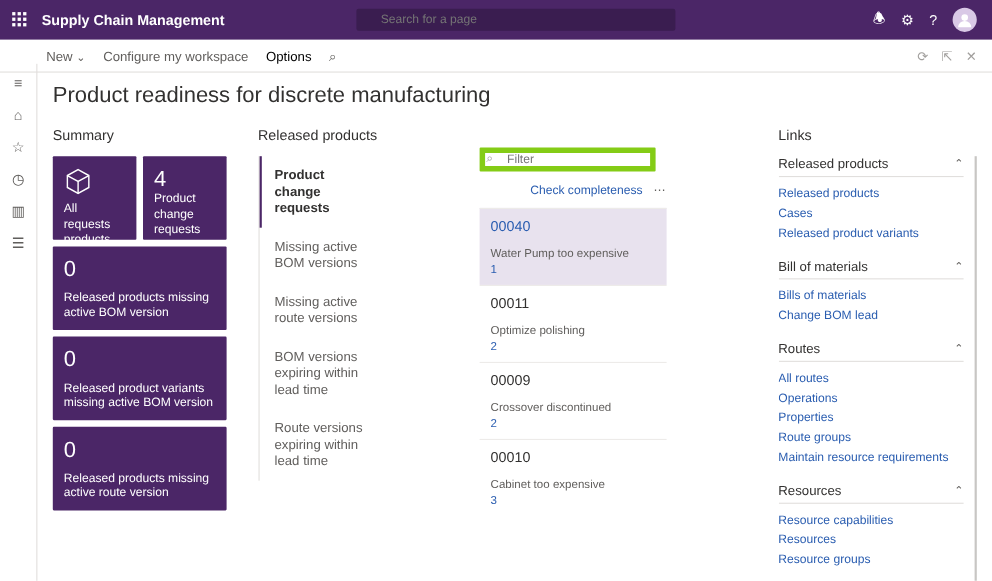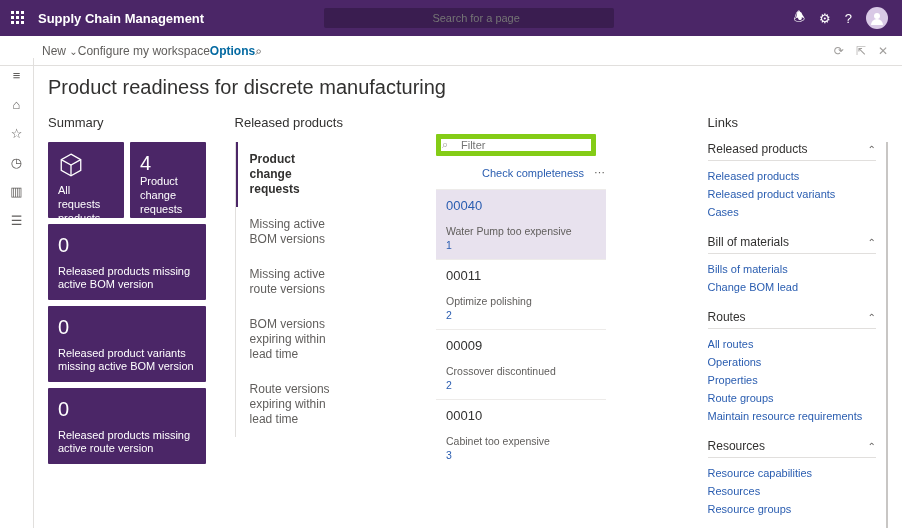--- a/index.html
+++ b/index.html
@@ -1,29 +1,29 @@
 <!DOCTYPE html>
 <html><head>
 <meta charset="utf-8">
 <style>
   * { box-sizing: border-box; margin: 0; padding: 0; }
   body { font-family: "Segoe UI", Arial, sans-serif; font-size: 12px; color: #323130; background: #fff; width: 902px; height: 528px; overflow: hidden; }
   .topbar { height: 36px; background: #4b2667; color: #fff; display: flex; align-items: center; padding: 0 6px; }
   .waffle { width: 24px; display: flex; justify-content: center; }
   .app-title { font-size: 13px; font-weight: 600; margin-left: 8px; flex: 0 0 auto; }
   .search-wrap { margin-left: 120px; }
-  .search { width: 290px; height: 20px; background: #3a1d50; border: none; border-radius: 2px; color: #ccc; padding: 0 8px 0 22px; font-size: 11px; position: relative; text-align: center; }
+  .search { width: 290px; height: 20px; background: #3a1d50; border: none; border-radius: 2px; color: #ccc; padding: 0 8px 0 22px; font-size: 11px; position: relative; }
   .top-right { margin-left: auto; display: flex; align-items: center; gap: 14px; padding-right: 8px; }
   .top-icon { color: #fff; font-size: 13px; cursor: pointer; }
   .avatar { width: 22px; height: 22px; border-radius: 50%; background: #d9c9e6; display:flex; align-items:center; justify-content:center; }
   .toolbar { height: 30px; border-bottom: 1px solid #e1dfdd; display: flex; align-items: center; padding: 0 6px; font-size: 12px; color: #323130; }
   .left-rail { position: absolute; top: 58px; left: 0; width: 34px; height: 470px; border-right: 1px solid #e1dfdd; display: flex; flex-direction: column; align-items: center; gap: 14px; padding-top: 10px; color: #605e5c; }
-  .toolbar .tb-left { display: flex; align-items: center; gap: 0; margin-left: 36px; }
+  .toolbar .tb-left { display: flex; align-items: center; gap: 16px; margin-left: 36px; }
   .tb-item { cursor: pointer; color: #605e5c; }
-  .tb-item.active { color: #0369a1; font-weight: bold; }
+  .tb-item.active { color: #000000; }
   .tb-right { margin-left: auto; display: flex; gap: 12px; padding-right: 8px; color: #a19f9d; }
   .content { position: absolute; top: 58px; left: 34px; right: 0; bottom: 0; padding: 18px 14px 0 14px; overflow: hidden; }
   h1.page-title { font-size: 20px; font-weight: 400; margin-bottom: 16px; color: #323130; }
   .columns { display: flex; gap: 0; }
   .col-summary { width: 188px; }
   .col-products { width: 298px; margin-left: 8px; }
   .col-links { width: 190px; margin-left: 18px; }
   .section-header { font-size: 13px; color: #323130; margin-bottom: 12px; }
   .tiles { display: flex; flex-direction: column; gap: 6px; }
   .tile-row { display: flex; gap: 6px; }
@@ -198,22 +198,22 @@
 
     <div class="col-links" style="margin-left:190px">
       <div class="section-header">Links</div>
       <div class="links-scroll">
         <div class="link-section">
           <div class="link-sec-hdr">
               <span>Released products</span>
               <span class="chev">⌃</span>
             </div>
           <div class="link-item">Released products</div>
+          <div class="link-item">Cases</div>
           <div class="link-item">Released product variants</div>
-          <div class="link-item">Cases</div>
         </div>
         <div class="link-section">
           <div class="link-sec-hdr">
               <span>Bill of materials</span>
               <span class="chev">⌃</span>
             </div>
           <div class="link-item">Bills of materials</div>
           <div class="link-item">Change BOM lead</div>
         </div>
         <div class="link-section">

